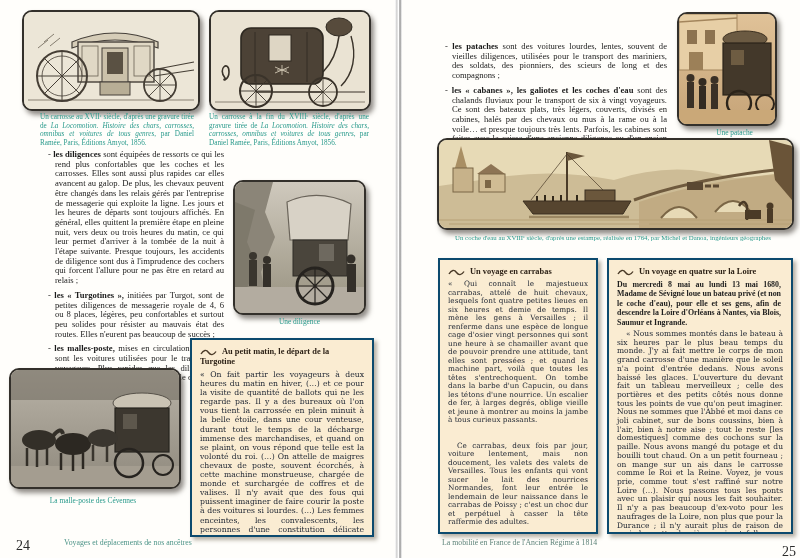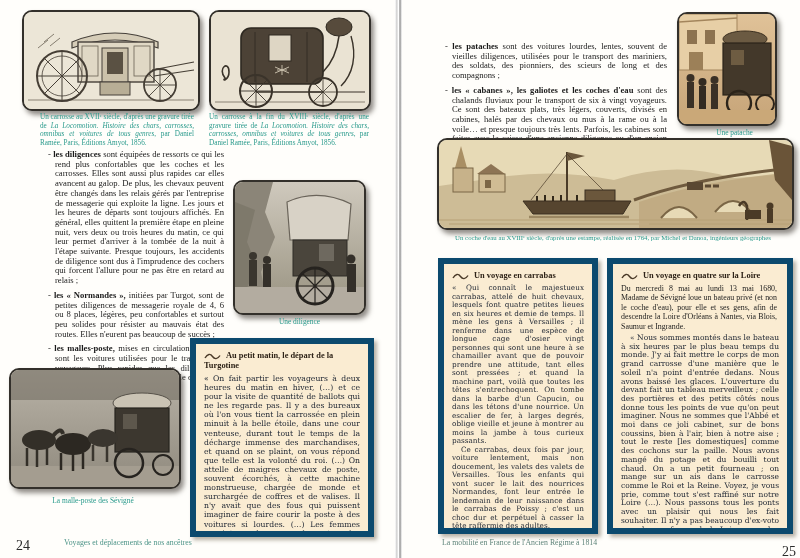--- a/index.html
+++ b/index.html
@@ -22,35 +22,35 @@
   .cap-nowrap{white-space:nowrap;text-align:center;font-size:6.8px;}
 
   .body-col{position:absolute;font-size:8.6px;line-height:9.7px;text-align:justify;}
   .bullet{margin:0;padding-left:7px;text-indent:-7px;}
   .bullet + .bullet{margin-top:5px;}
   .bullet b{font-weight:bold;}
 
   .float-fig{float:right;}
   .float-fig .cap-center{margin-top:3px;}
 
-  .qbox{position:absolute;background:#faecd2;border:6px solid #0c4a6e;
+  .qbox{position:absolute;background:#faecd2;border:2px solid #0c4a6e;
         box-shadow:3px 3px 4px rgba(95,85,62,.45);padding:7px 8px;box-sizing:border-box;
         display:flex;flex-direction:column;overflow:hidden;}
   .qtitle{font-weight:bold;font-size:8.4px;line-height:10px;color:#2e2318;margin:0 0 3px 0;
           font-family:"Liberation Serif",serif;}
   .qtitle .swash{display:inline-block;vertical-align:middle;margin-right:5px;}
   .qtext{font-family:"DejaVu Serif",serif;color:#232a36;
          text-align:justify;margin:0;}
   .q-md{font-size:7.7px;line-height:9.1px;}
   .q-sm{font-size:7.3px;line-height:8.5px;}
   .q-lo{font-size:7.5px;line-height:8.7px;}
   .qtext.indent{text-indent:9px;}
-  .qtext + .qtext{margin-top:0;}
+  .qtext + .qtext{margin-top:17px;}
   .qintro{font-family:"Liberation Serif",serif;font-style:normal;color:#1d1d1d;
-          font-size:7.9px;line-height:9.4px;text-align:justify;margin:0 2px 3px 0;}
+          font-size:7.9px;line-height:9.4px;text-align:justify;margin:0 2px 3px 0;font-weight:bold;}
 
   .footer{position:absolute;top:538px;font-size:7.8px;color:#4d9488;}
   .pagenum{position:absolute;top:538px;font-size:14px;color:#2b2b2b;}
 
   .figcap-block{position:absolute;}
 </style>
 </head>
 <body>
 
 <div class="spread">
@@ -126,21 +126,21 @@
             <rect x="28" y="82" width="8" height="23" fill="#34302a"></rect>
               <circle cx="32" cy="78" r="4" fill="#34302a"></circle>
             <rect x="112" y="82" width="9" height="28" fill="#332f29"></rect>
               <circle cx="116" cy="77" r="4.5" fill="#332f29"></circle>
           </svg>
         </div>
         <figcaption class="cap cap-center">Une diligence</figcaption>
       </figure>
 
       <p class="bullet"><span>- </span><b>les diligences</b><span> sont équipées de ressorts ce qui les rend plus confortables que les coches et les carrosses. Elles sont aussi plus rapides car elles avancent au galop. De plus, les chevaux peuvent être changés dans les relais gérés par l'entreprise de messagerie qui exploite la ligne. Les jours et les heures de départs sont toujours affichés. En général, elles quittent la première étape en pleine nuit, vers deux ou trois heures du matin, ce qui leur permet d'arriver à la tombée de la nuit à l'étape suivante. Presque toujours, les accidents de diligence sont dus à l'imprudence des cochers qui forcent l'allure pour ne pas être en retard au relais ;</span></p>
-      <p class="bullet"><span>- </span><b>les « Normandes »,</b><span> initiées par Turgot, sont de petites diligences de messagerie royale de 4, 6 ou 8 places, légères, peu confortables et surtout peu solides pour résister au mauvais état des routes. Elles n'eurent pas beaucoup de succès ;</span></p>
+      <p class="bullet"><span>- </span><b>les « Turgotines »,</b><span> initiées par Turgot, sont de petites diligences de messagerie royale de 4, 6 ou 8 places, légères, peu confortables et surtout peu solides pour résister au mauvais état des routes. Elles n'eurent pas beaucoup de succès ;</span></p>
       <p class="bullet"><span>- </span><b>les malles-poste,</b><span> mises en circulation en 1793, sont les voitures utilisées pour le transport du courrier, des dépêches mais aussi des voyageurs. Plus rapides que les diligences, elles ne peuvent accueillir que quatre personnes, aussi le prix du billet est le double de celui des diligences.</span></p>
     </div>
 
     <div class="photo-frame" style="position:absolute;left:9px;top:368px;width:168px;height:117px;">
       <svg width="168" height="117" viewBox="0 0 168 117">
         <defs>
             <linearGradient id="g2" x1="0" y1="0" x2="0" y2="1">
           <stop offset="0" stop-color="#b9b3a7"></stop>
               <stop offset="1" stop-color="#8f897d"></stop>
         </linearGradient>
@@ -156,21 +156,21 @@
         <ellipse cx="28" cy="70" rx="17" ry="10" fill="#332f28"></ellipse>
         <path d="M42,66 q8,-10 10,-2" stroke="#332f28" stroke-width="4" fill="none"></path>
         <path d="M16,78 v18 M26,79 v18 M36,78 v17" stroke="#332f28" stroke-width="2.5"></path>
         <ellipse cx="62" cy="74" rx="18" ry="11" fill="#2c2822"></ellipse>
         <path d="M77,70 q9,-11 11,-2" stroke="#2c2822" stroke-width="4" fill="none"></path>
         <path d="M50,83 v17 M62,84 v17 M72,83 v16" stroke="#2c2822" stroke-width="2.5"></path>
         <ellipse cx="92" cy="68" rx="15" ry="9" fill="#3a362f"></ellipse>
         <path d="M82,75 v16 M96,76 v16" stroke="#3a362f" stroke-width="2.5"></path>
       </svg>
     </div>
-    <div class="figcap-block cap cap-center" style="left:9px;top:497px;width:168px;">La malle-poste des Sévigné</div>
+    <div class="figcap-block cap cap-center" style="left:9px;top:497px;width:168px;">La malle-poste des Cévennes</div>
 
     <div class="qbox" style="left:190px;top:338px;width:184px;height:199px;">
       <div class="qtitle">
         <svg class="swash" width="17" height="7" viewBox="0 0 17 7">
           <path d="M1,5 C3.5,0.5 6.5,0.5 8.5,3.5 C10.5,6.5 13.5,6.5 16,2.5" fill="none" stroke="#4a3a28" stroke-width="1.4"></path>
         </svg><span>Au petit matin, le départ de la Turgotine</span>
       </div>
       <p class="qtext q-md">« On fait partir les voyageurs à deux heures du matin en hiver, (…) et ce pour la visite de quantité de ballots qui ne les regarde pas. Il y a des bureaux où l'on vous tient la carrossée en plein minuit à la belle étoile, dans une cour venteuse, durant tout le temps de la décharge immense des marchandises, et quand on se plaint, on vous répond que telle est la volonté du roi. (…) On attelle de maigres chevaux de poste, souvent écorchés, à cette machine monstrueuse, chargée de monde et surchargée de coffres et de valises. Il n'y avait que des fous qui puissent imaginer de faire courir la poste à des voitures si lourdes. (…) Les femmes enceintes, les convalescents, les personnes d'une constitution délicate trouvent les soupentes si rudes, les places si serrées, les descentes si dangereuses, qu'elles regardent comme un tourment d'y entrer, et comme un bonheur d'en sortir ».</p>
 
     </div>

